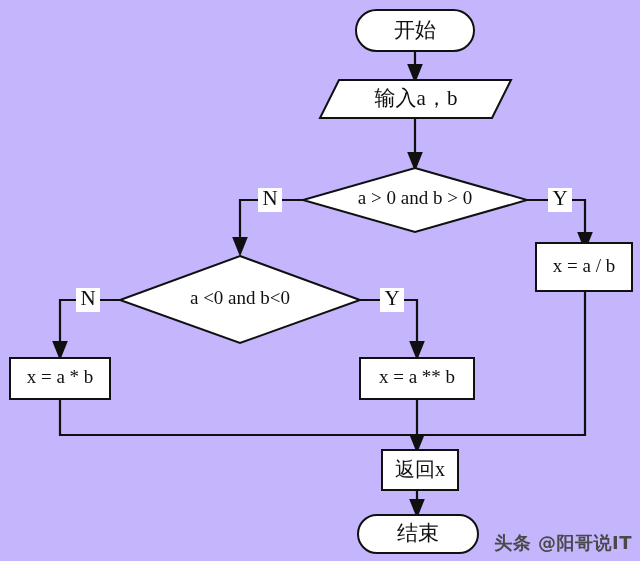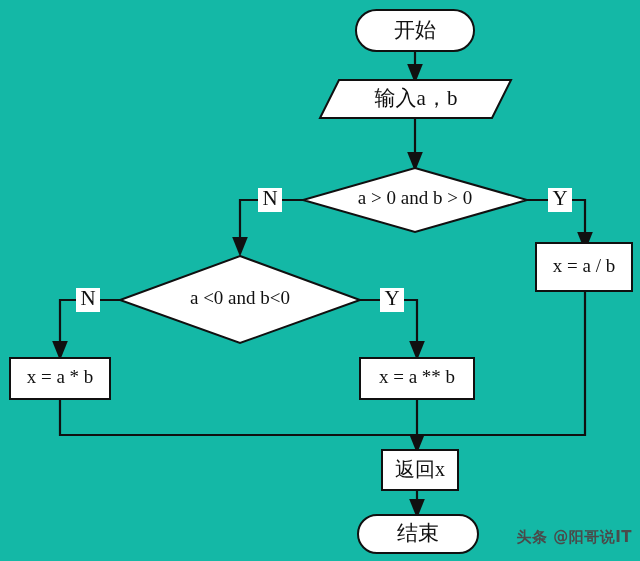--- a/index.html
+++ b/index.html
@@ -11,21 +11,21 @@
     width: 640px;
     height: 561px;
     font-family: "Liberation Serif", "DejaVu Serif", serif;
     overflow: hidden;
     position: relative;
   }
   #flowchart-root {
     position: relative;
     width: 640px;
     height: 561px;
-    background: #14b8a6;
+    background: #c4b5fd;
   }
   svg.chart-layer {
     position: absolute;
     left: 0;
     top: 0;
     width: 640px;
     height: 561px;
   }
   .node-shape {
     fill: #ffffff;
@@ -51,23 +51,23 @@
   .branch-label {
     fill: #101010;
     font-family: "Liberation Serif", "DejaVu Serif", serif;
     font-size: 21px;
     text-anchor: middle;
     dominant-baseline: middle;
   }
   .watermark {
     position: absolute;
     right: 8px;
-    bottom: 14px;
+    bottom: 6px;
     font-family: "DejaVu Sans", "Liberation Sans", sans-serif;
-    font-size: 15px;
+    font-size: 18px;
     font-weight: bold;
     color: #4a4a4a;
     letter-spacing: 0.5px;
     white-space: nowrap;
   }
 </style>
 </head>
 <body>
 
 <div id="flowchart-root">

